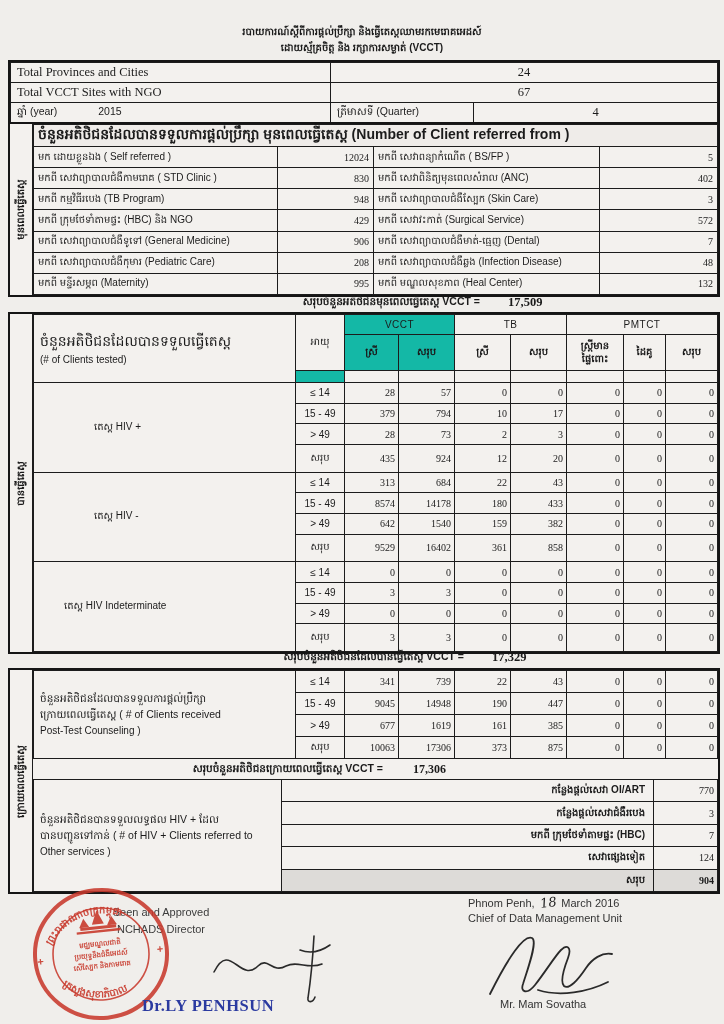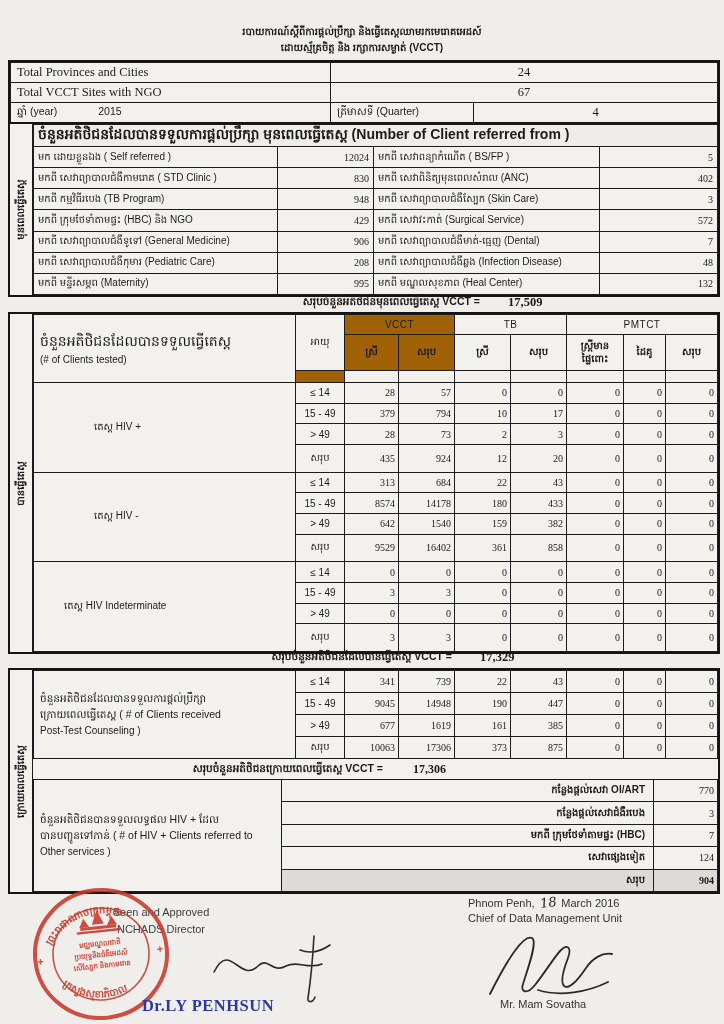--- a/index.html
+++ b/index.html
@@ -32,25 +32,25 @@
   .sect-right table{width:100%;flex:none;}
 
   #section1{top:122px;left:8px;width:708px;height:171px;}
   #section1 td{height:20px;font-size:10px;padding:0 4px;}
   #section1 .hdr{font-weight:bold;font-size:14px;background:#efece9;}
 
   .total-line{display:flex;font-size:10.5px;}
   .total-line .tl{font-weight:bold;width:372px;text-align:right;}
   .total-line .tv{font-family:"Liberation Serif",serif;font-size:12.5px;font-weight:bold;margin-left:28px;}
   #total1{top:295px;left:108px;}
-  #total2{top:650px;left:80px;}
+  #total2{top:650px;left:92px;}
 
   #section2{top:312px;left:8px;width:708px;height:338px;}
   #section2 td, #section3 td{font-size:10px;padding:0 3px;}
-  .gray{background:#a16207;}
+  .gray{background:#14b8a6;}
   .lightgray{background:#dddbd8;}
   .ghead{text-align:center;font-size:9px;letter-spacing:.5px;}
   .subhead{text-align:center;font-weight:bold;font-size:10px;white-space:normal;line-height:1.25;}
   .agecell{text-align:center;font-size:10.5px;}
   .glabel{padding-left:60px !important;font-size:11px;}
   .tlabel{white-space:normal;line-height:1.5;padding:2px 6px !important;vertical-align:middle;}
 
   #section3{top:668px;left:8px;width:708px;height:222px;}
   .inner-total{height:20px;display:flex;align-items:center;font-size:10.5px;border-bottom:0;}
   .inner-total .tl{font-weight:bold;width:350px;text-align:right;}

